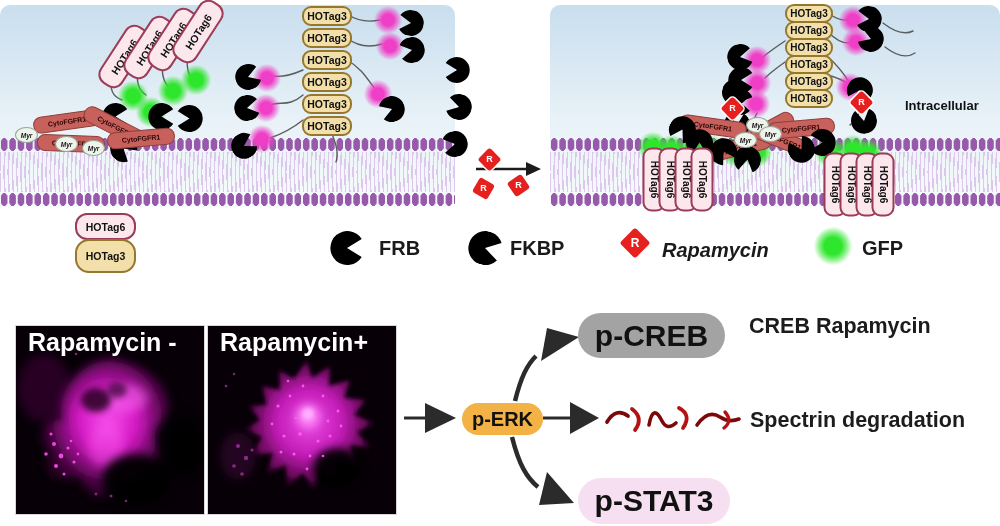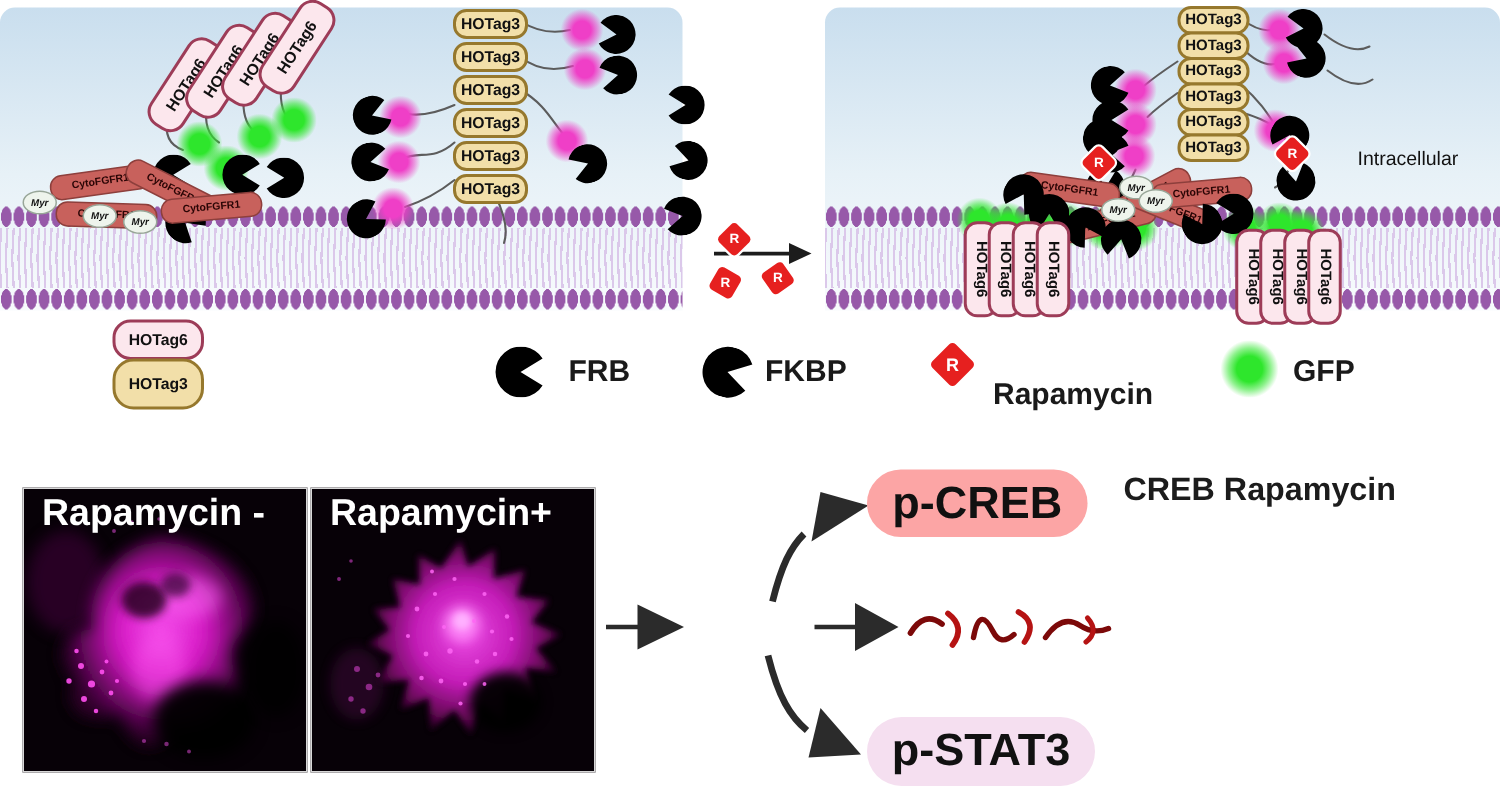--- a/index.html
+++ b/index.html
@@ -46,24 +46,24 @@
   .legend-label{font-weight:bold;font-size:20px;color:#1a1a1a;}
   .pairbox{display:flex;align-items:center;justify-content:center;font-weight:bold;font-size:10.5px;z-index:6;}
 
   
   .micro{width:188px;height:188px;background:#070107;border:1px solid #d8d8d8;overflow:hidden;}
   .micro-label{position:absolute;left:12px;top:2px;color:#ffffff;font-weight:bold;font-size:25px;z-index:3;}
 
   
   .node{display:flex;align-items:center;justify-content:center;font-weight:bold;z-index:6;}
   .node.perk{background:#f2b246;border-radius:16px;font-size:20px;}
-  .node.pcreb{background:#fca5a5;border-radius:23px;font-size:30px;}
+  .node.pcreb{background:#a3a3a3;border-radius:23px;font-size:30px;}
   .node.pstat3{background:#f5dff0;border-radius:23px;font-size:30px;}
   .cap{font-weight:bold;font-size:21.5px;color:#1c1c1c;white-space:nowrap;z-index:6;}
-  .intra{font-weight:normal;font-size:13px;color:#111;z-index:7;}
+  .intra{font-weight:bold;font-size:13px;color:#111;z-index:7;}
 </style>
 </head>
 <body>
 
 <svg width="0" height="0" style="position:absolute">
   <defs>
     <symbol id="pac" viewBox="0 0 24 24">
       <path d="M12,12 L22.4,5.6 A12,12 0 1 0 22.4,18.4 Z"></path>
     </symbol>
   </defs>
@@ -310,21 +310,21 @@
   <div class="abs legend-label" style="left:379px;top:237px;">FRB</div>
 
   <svg class="abs pac sage" style="left:468px;top:231px;transform:rotate(15deg);" width="34" height="34">
       <use href="#pac" xlink:href="#pac"></use>
     </svg>
   <div class="abs legend-label" style="left:510px;top:237px;">FKBP</div>
 
   <div class="abs rdm lg" style="left:624px;top:232px;">
       <span>R</span>
     </div>
-  <div class="abs legend-label" style="left:662px;top:252px;">Rapamycin</div>
+  <div class="abs legend-label" style="left:662px;top:239px;font-style:italic;">Rapamycin</div>
 
   <div class="abs gfp" style="left:814px;top:227px;width:38px;height:38px;"></div>
   <div class="abs legend-label" style="left:862px;top:237px;">GFP</div>
 
   <div class="abs micro" style="left:207px;top:325px;">
     <svg width="188" height="188" viewBox="0 0 188 188">
       <defs>
         <radialGradient id="gr" cx="50%" cy="48%">
           <stop offset="0%" stop-color="#f84ef0"></stop>
             <stop offset="50%" stop-color="#cf1fc2"></stop>
@@ -445,18 +445,20 @@
     <g stroke-linecap="round" fill="none">
       <path d="M212,127 q9,-15 21,-6" stroke="#7c0909" stroke-width="3.8"></path>
       <path d="M237,114 q12,9 3,21" stroke="#b51313" stroke-width="3.8"></path>
       <path d="M254,130 q4,-22 13,-4 q5,10 14,2" stroke="#7c0909" stroke-width="3.6"></path>
       <path d="M284,113 q13,7 4,20" stroke="#b51313" stroke-width="3.8"></path>
       <path d="M302,130 q11,-16 23,-8 q9,6 19,2" stroke="#7c0909" stroke-width="3.6"></path>
       <path d="M330,117 q8,9 -1,16" stroke="#b51313" stroke-width="3.4"></path>
     </g>
   </svg>
 
+  <div class="abs node perk" style="left:462px;top:403px;width:81px;height:32px;">p-ERK</div>
   <div class="abs node pcreb" style="left:578px;top:313px;width:147px;height:45px;">p-CREB</div>
   <div class="abs node pstat3" style="left:578px;top:478px;width:152px;height:46px;">p-STAT3</div>
 
   <div class="abs cap" style="left:749px;top:314px;">CREB Rapamycin</div>
+  <div class="abs cap" style="left:750px;top:408px;">Spectrin degradation</div>
 
 </div>
 
 </body></html>

